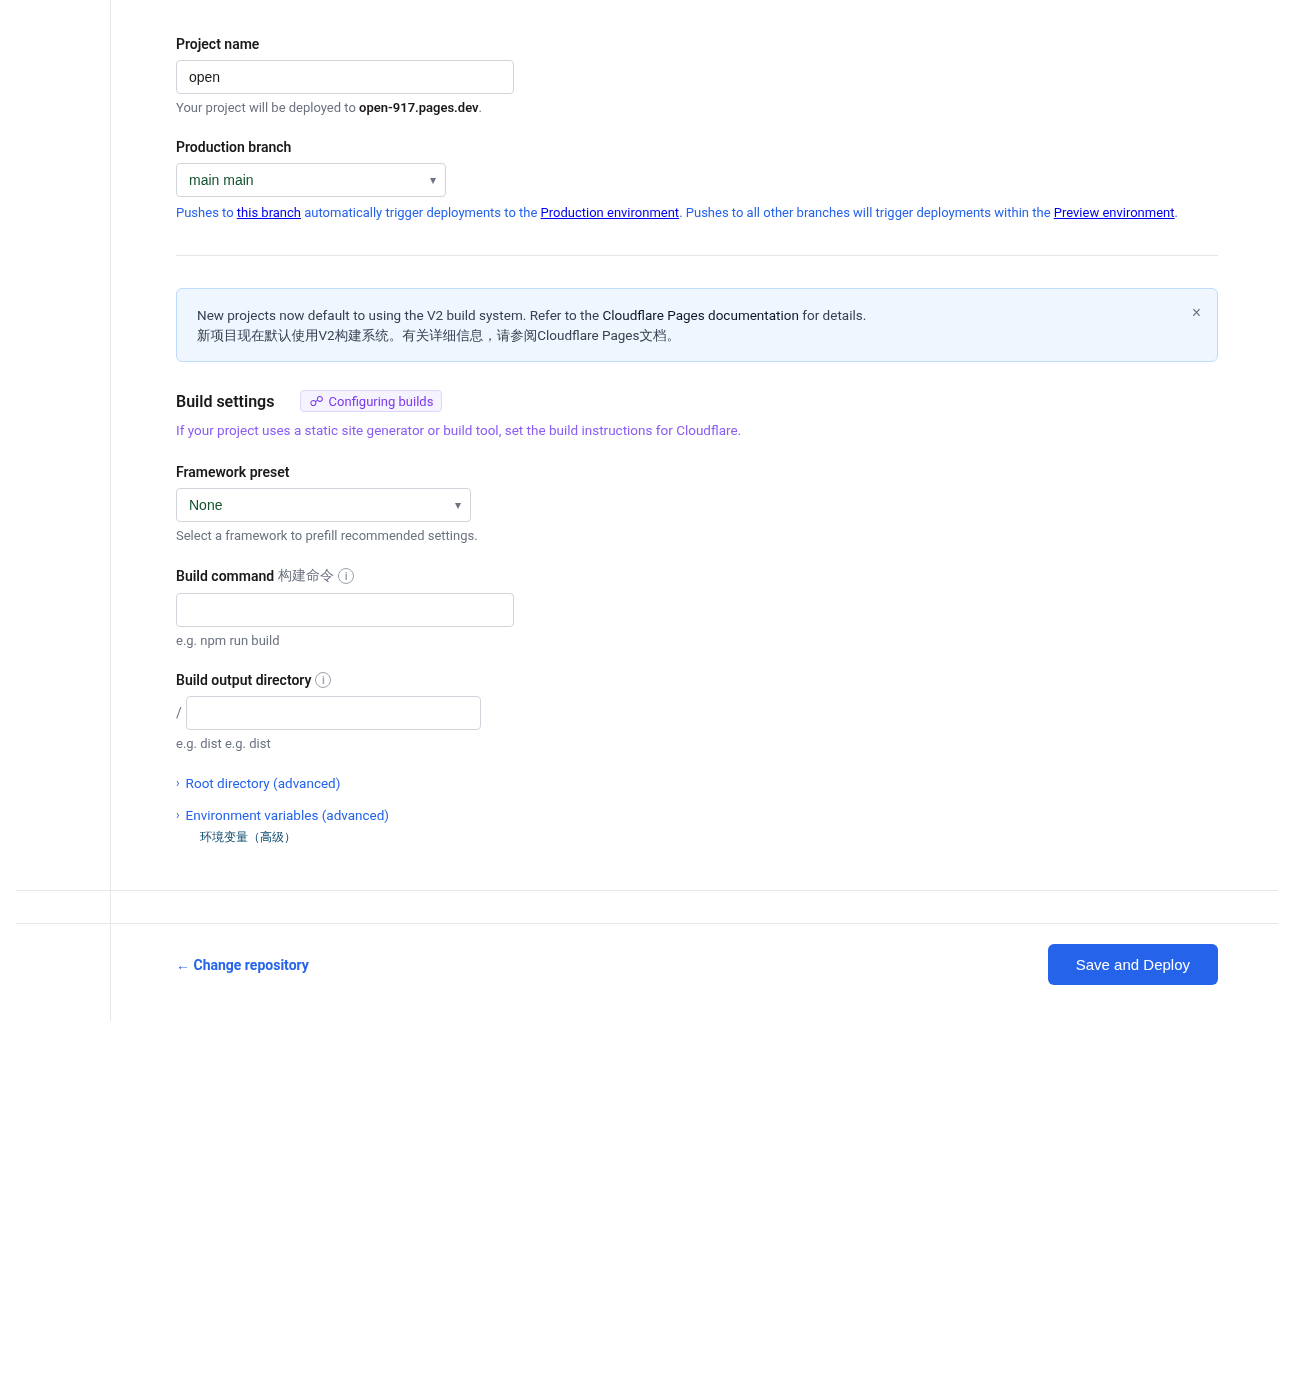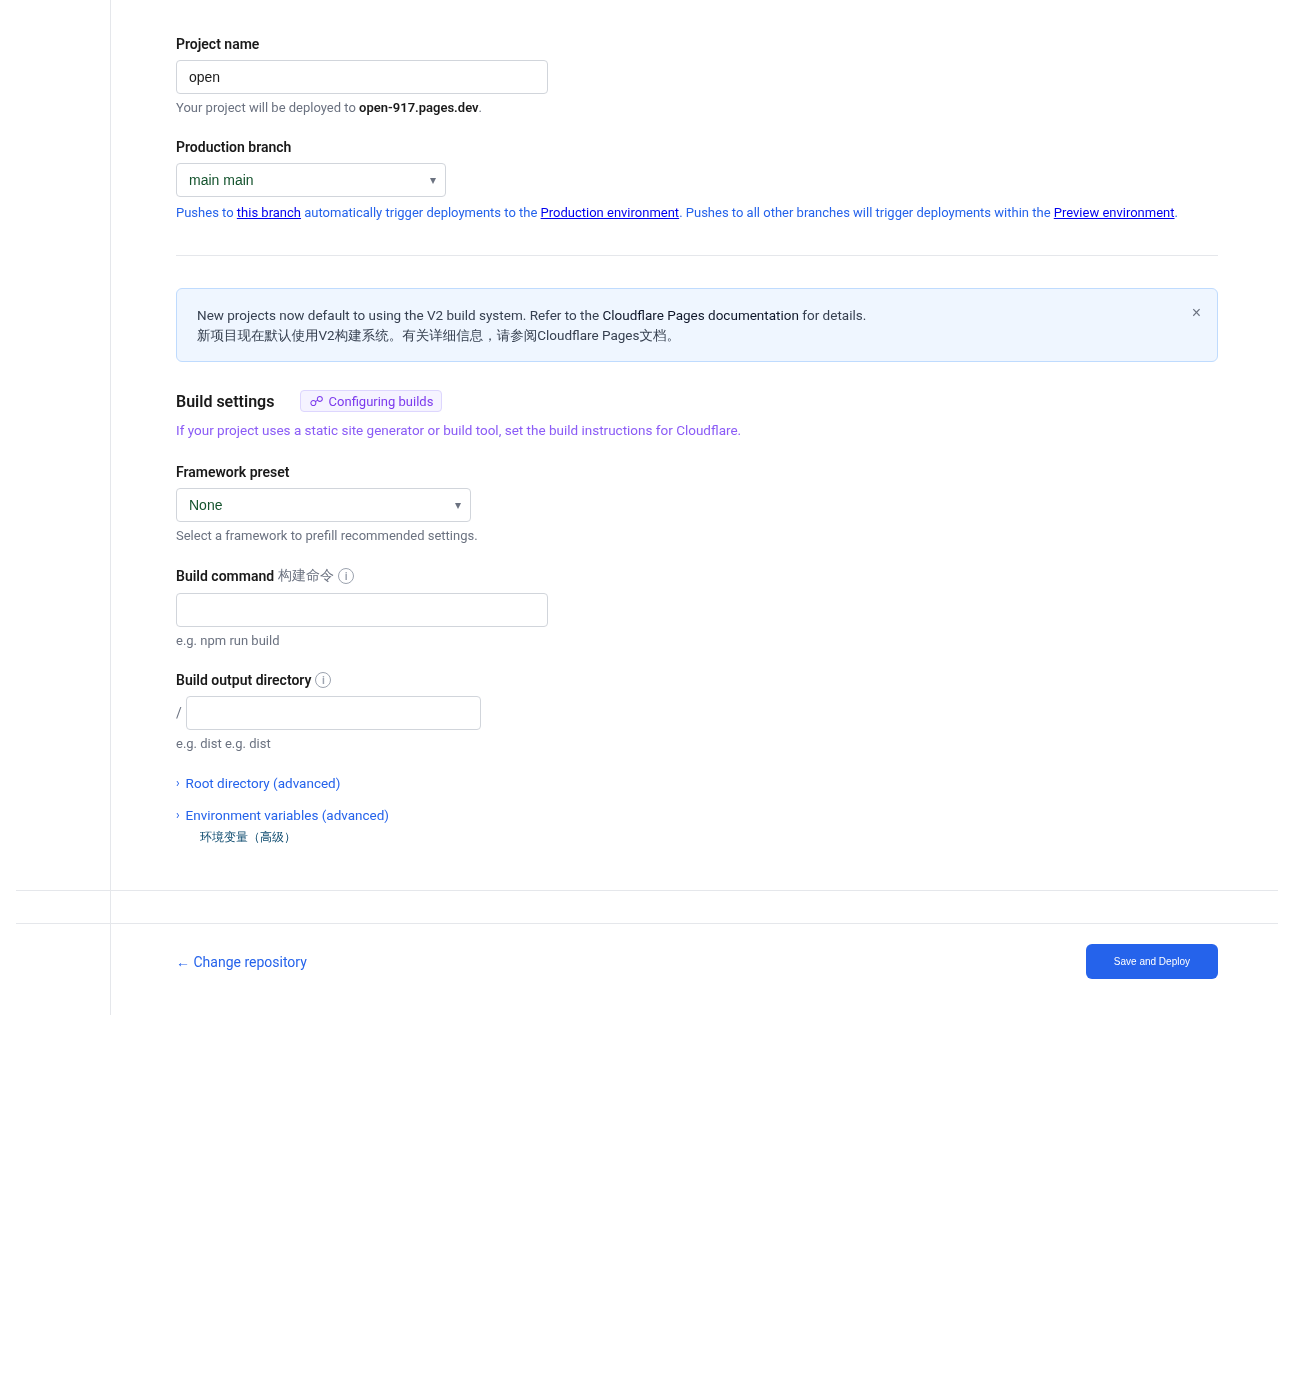--- a/index.html
+++ b/index.html
@@ -34,21 +34,21 @@
       margin-bottom: 24px;
     }
     .field-label {
       font-size: 14px;
       font-weight: 600;
       color: #1a1a1a;
       margin-bottom: 8px;
       display: block;
     }
     .text-input {
-      width: 372px;
+      width: 338px;
       padding: 8px 12px;
       border: 1px solid #d1d5db;
       border-radius: 4px;
       font-size: 14px;
       color: #1a1a1a;
       outline: none;
     }
     .helper-text {
       font-size: 13px;
       color: #6b7280;
@@ -221,28 +221,29 @@
       border-top: 1px solid #e5e7eb;
     }
     .change-repo-link {
       display: flex;
       align-items: center;
       gap: 6px;
       color: #2563eb;
       font-size: 14px;
       text-decoration: none;
       cursor: pointer;
+      font-weight: bold;
     }
     .save-deploy-btn {
       background: #2563eb;
       color: #fff;
       border: none;
       border-radius: 6px;
       padding: 12px 28px;
-      font-size: 10px;
+      font-size: 15px;
       font-weight: 500;
       cursor: pointer;
     }
     .production-branch-desc {
       font-size: 13px;
       color: #2563eb;
       margin-top: 6px;
       line-height: 1.5;
     }
     .production-branch-desc span {

